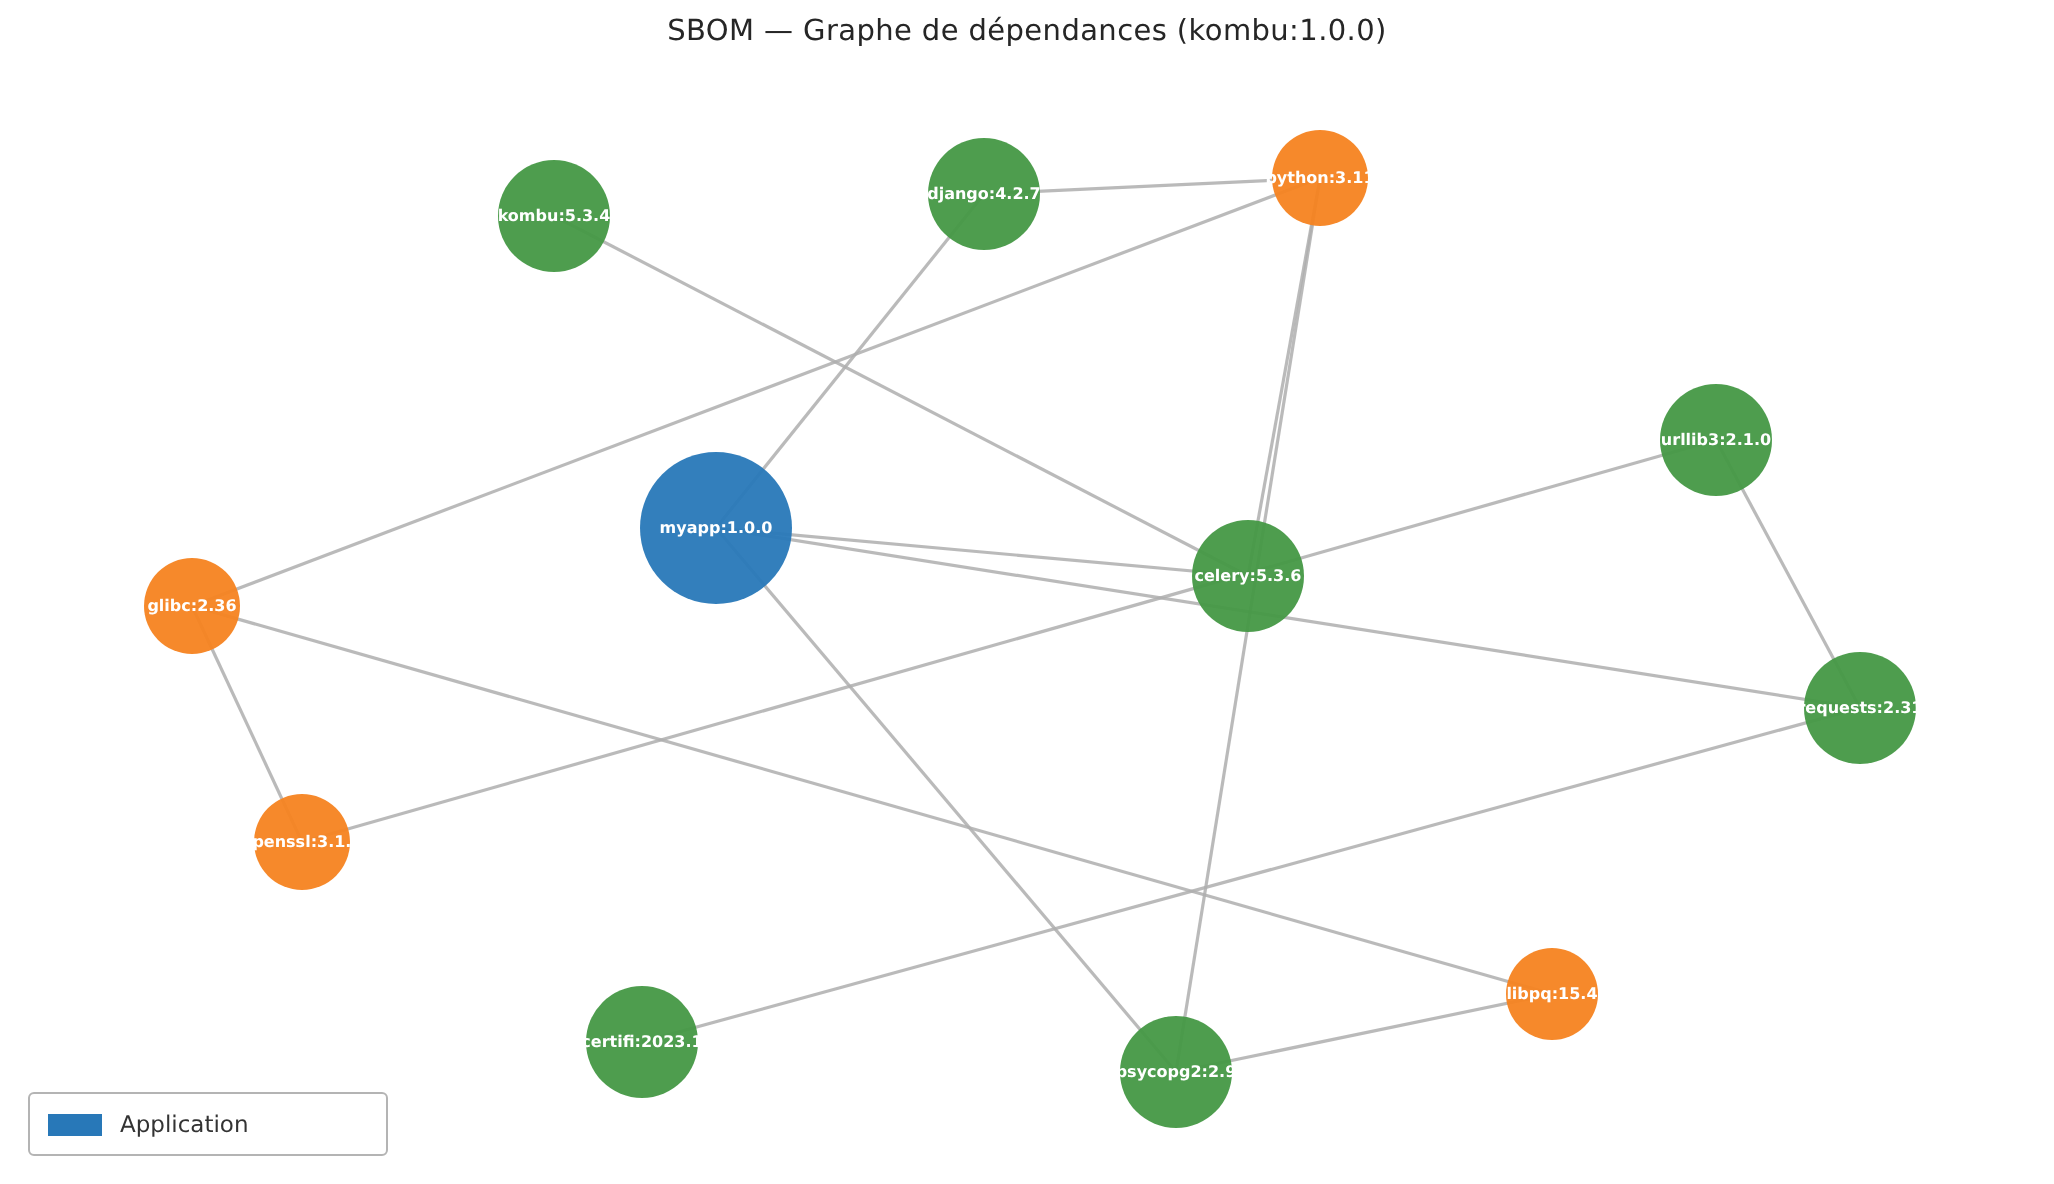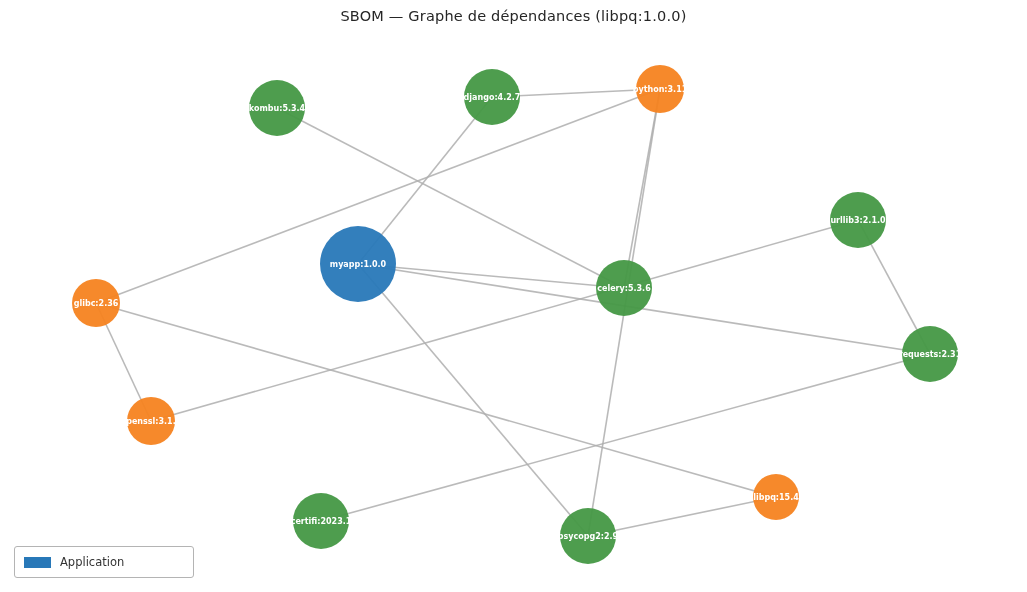--- a/index.html
+++ b/index.html
@@ -129,20 +129,20 @@
       </g>
       <g>
         <circle cx="321" cy="521" r="28" fill="#459845" fill-opacity="0.95"></circle>
         <text x="321" y="523.5" text-anchor="middle" class="node-label" fill="#ffffff">certifi:2023.1</text>
       </g>
       <g>
         <circle cx="588" cy="536" r="28" fill="#459845" fill-opacity="0.95"></circle>
         <text x="588" y="538.5" text-anchor="middle" class="node-label" fill="#ffffff">psycopg2:2.9</text>
       </g>
     </svg>
-  <div class="title">SBOM — Graphe de dépendances (libpq:1.0.0)</div>
+  <div class="title">SBOM — Graphe de dépendances (kombu:1.0.0)</div>
   <div class="legend" id="legend">
       <div class="legend-row">
         <span class="legend-swatch" style="background: rgb(40, 120, 184);"></span>
         <span>Application</span>
       </div>
     </div>
 </div>
 
 </body></html>

